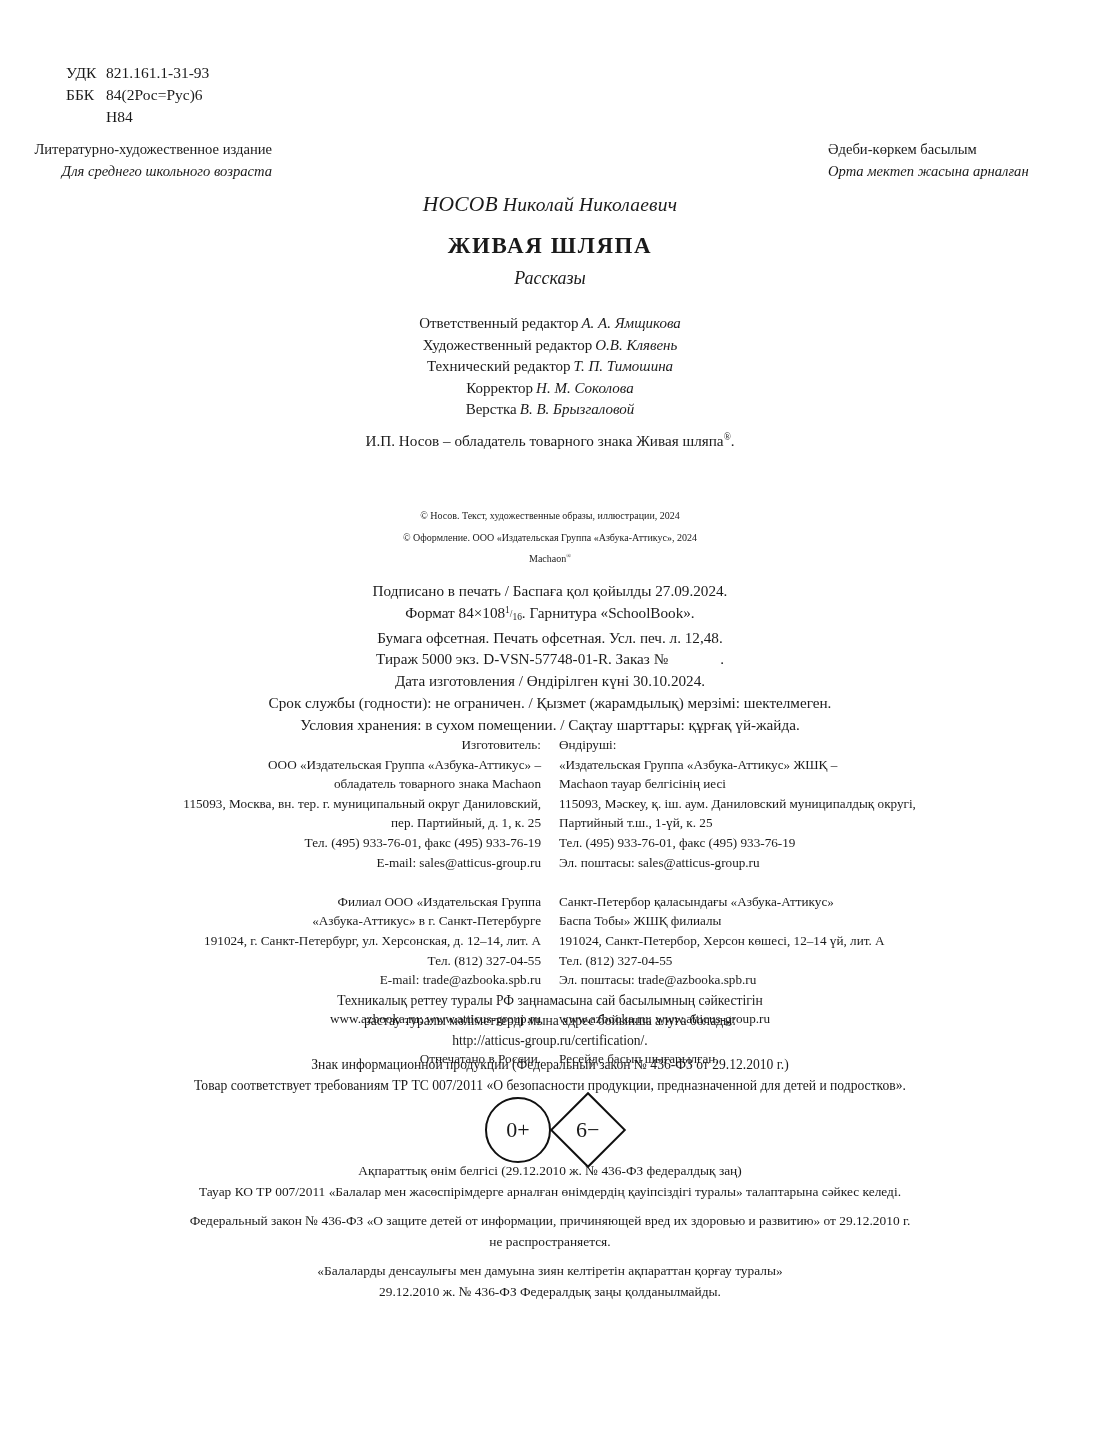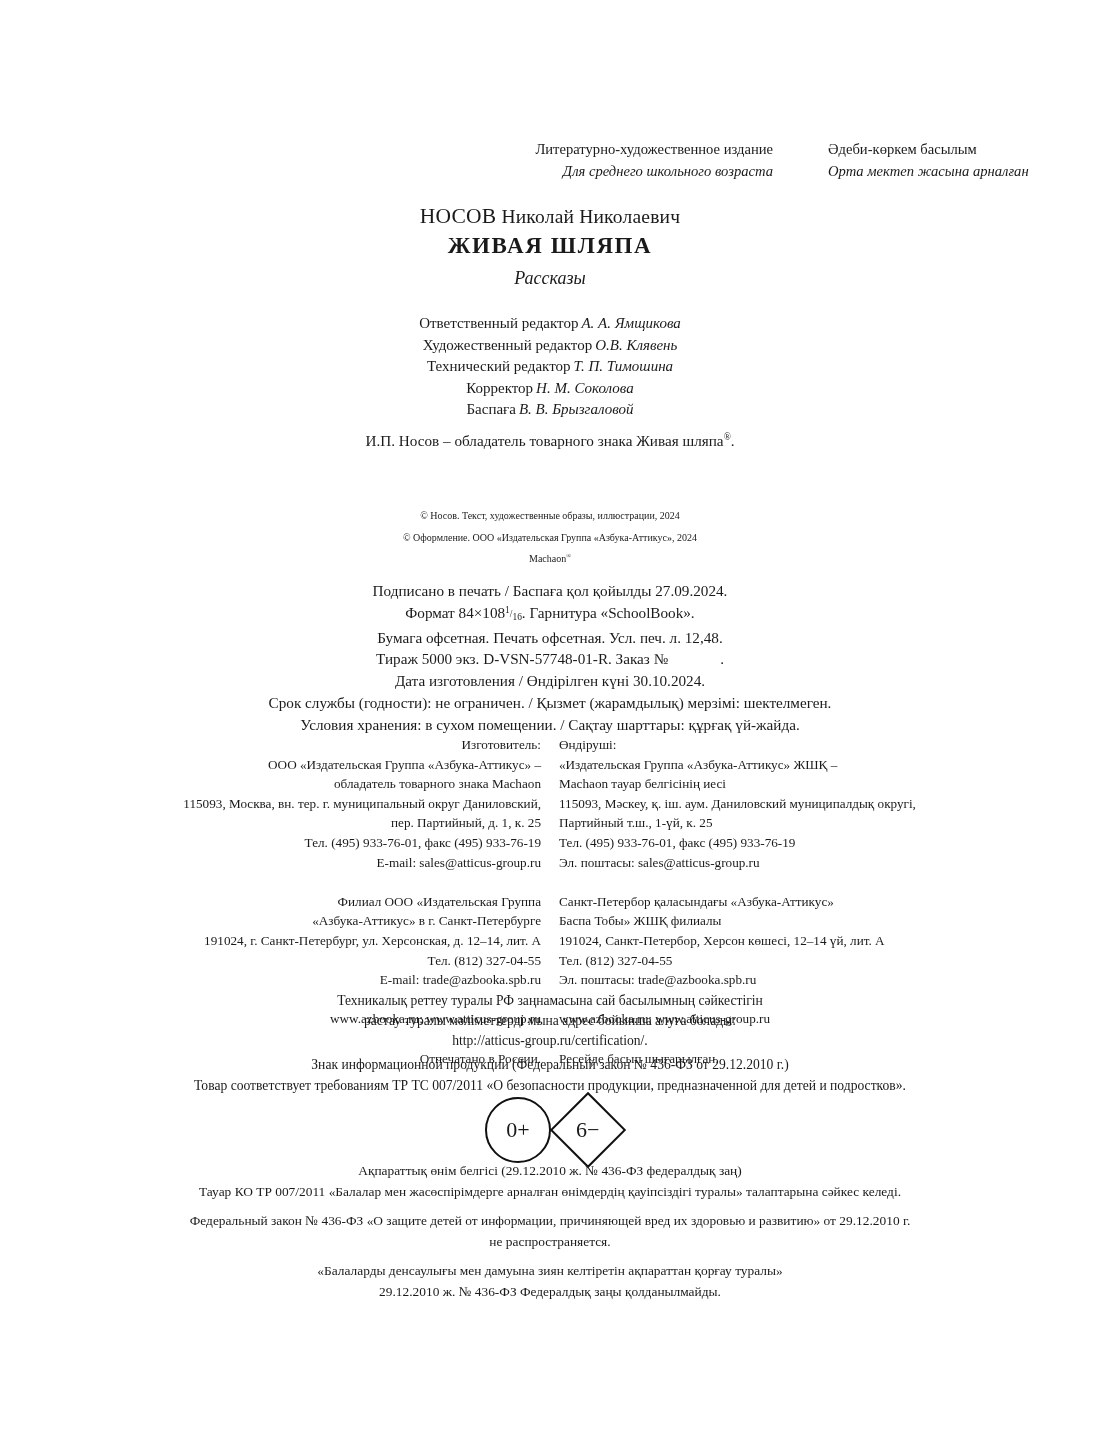--- a/index.html
+++ b/index.html
@@ -50,42 +50,43 @@
   }
 
   
   .edition-head {
     top: 138px;
     font-size: 14.6px;
     line-height: 22px;
   }
   .edition-head .pair {
     display: flex;
-    justify-content: flex-end;
+    justify-content: space-between;
     gap: 39px;
   }
   .edition-head .left {
     width: 272px;
     text-align: right;
     padding-right: 8px;
   }
   .edition-head .right {
     width: 272px;
     text-align: left;
     padding-left: 8px;
   }
   .edition-head .ital {
     font-style: italic;
   }
 
   
   .author {
-    top: 204px;
+    top: 192px;
     font-size: 19.5px;
     letter-spacing: 0.2px;
+    font-style: italic;
   }
   .author .surname {
     font-size: 21.5px;
   }
 
   
   .book-title {
     top: 233px;
     font-size: 23px;
     font-weight: bold;
@@ -249,20 +250,31 @@
   }
   .lawnote .block2 {
     margin-top: 9px;
   }
 </style>
 </head>
 <body>
 
 <div class="page">
 
+  <div class="classification">
+    <span class="row">
+      <span class="cls-label">УДК</span><span>821.161.1-31-93</span>
+    </span>
+    <span class="row">
+      <span class="cls-label">ББК</span><span>84(2Рос=Рус)6</span>
+    </span>
+    <span class="row">
+      <span class="cls-indent"></span><span>Н84</span>
+    </span>
+  </div>
 
   <div class="center-col edition-head">
     <div class="pair">
       <div class="left">Литературно-художественное издание</div>
       <div class="right">Әдеби-көркем басылым</div>
     </div>
     <div class="pair">
       <div class="left ital">Для среднего школьного возраста</div>
       <div class="right ital">Орта мектеп жасына арналған</div>
     </div>
@@ -283,21 +295,21 @@
     <div>
       <span>Художественный редактор</span><span class="nm">О.В. Клявень</span>
     </div>
     <div>
       <span>Технический редактор</span><span class="nm">Т. П. Тимошина</span>
     </div>
     <div>
       <span>Корректор</span><span class="nm">Н. М. Соколова</span>
     </div>
     <div>
-      <span>Баспаға</span><span class="nm">В. В. Брызгаловой</span>
+      <span>Верстка</span><span class="nm">В. В. Брызгаловой</span>
     </div>
   </div>
 
   <div class="center-col trademark">
     <span>И.П. Носов – обладатель товарного знака Живая шляпа</span><sup class="reg">®</sup>.
   </div>
 
 
   <div class="center-col copyright">
     <div>© Носов. Текст, художественные образы, иллюстрации, 2024</div>

